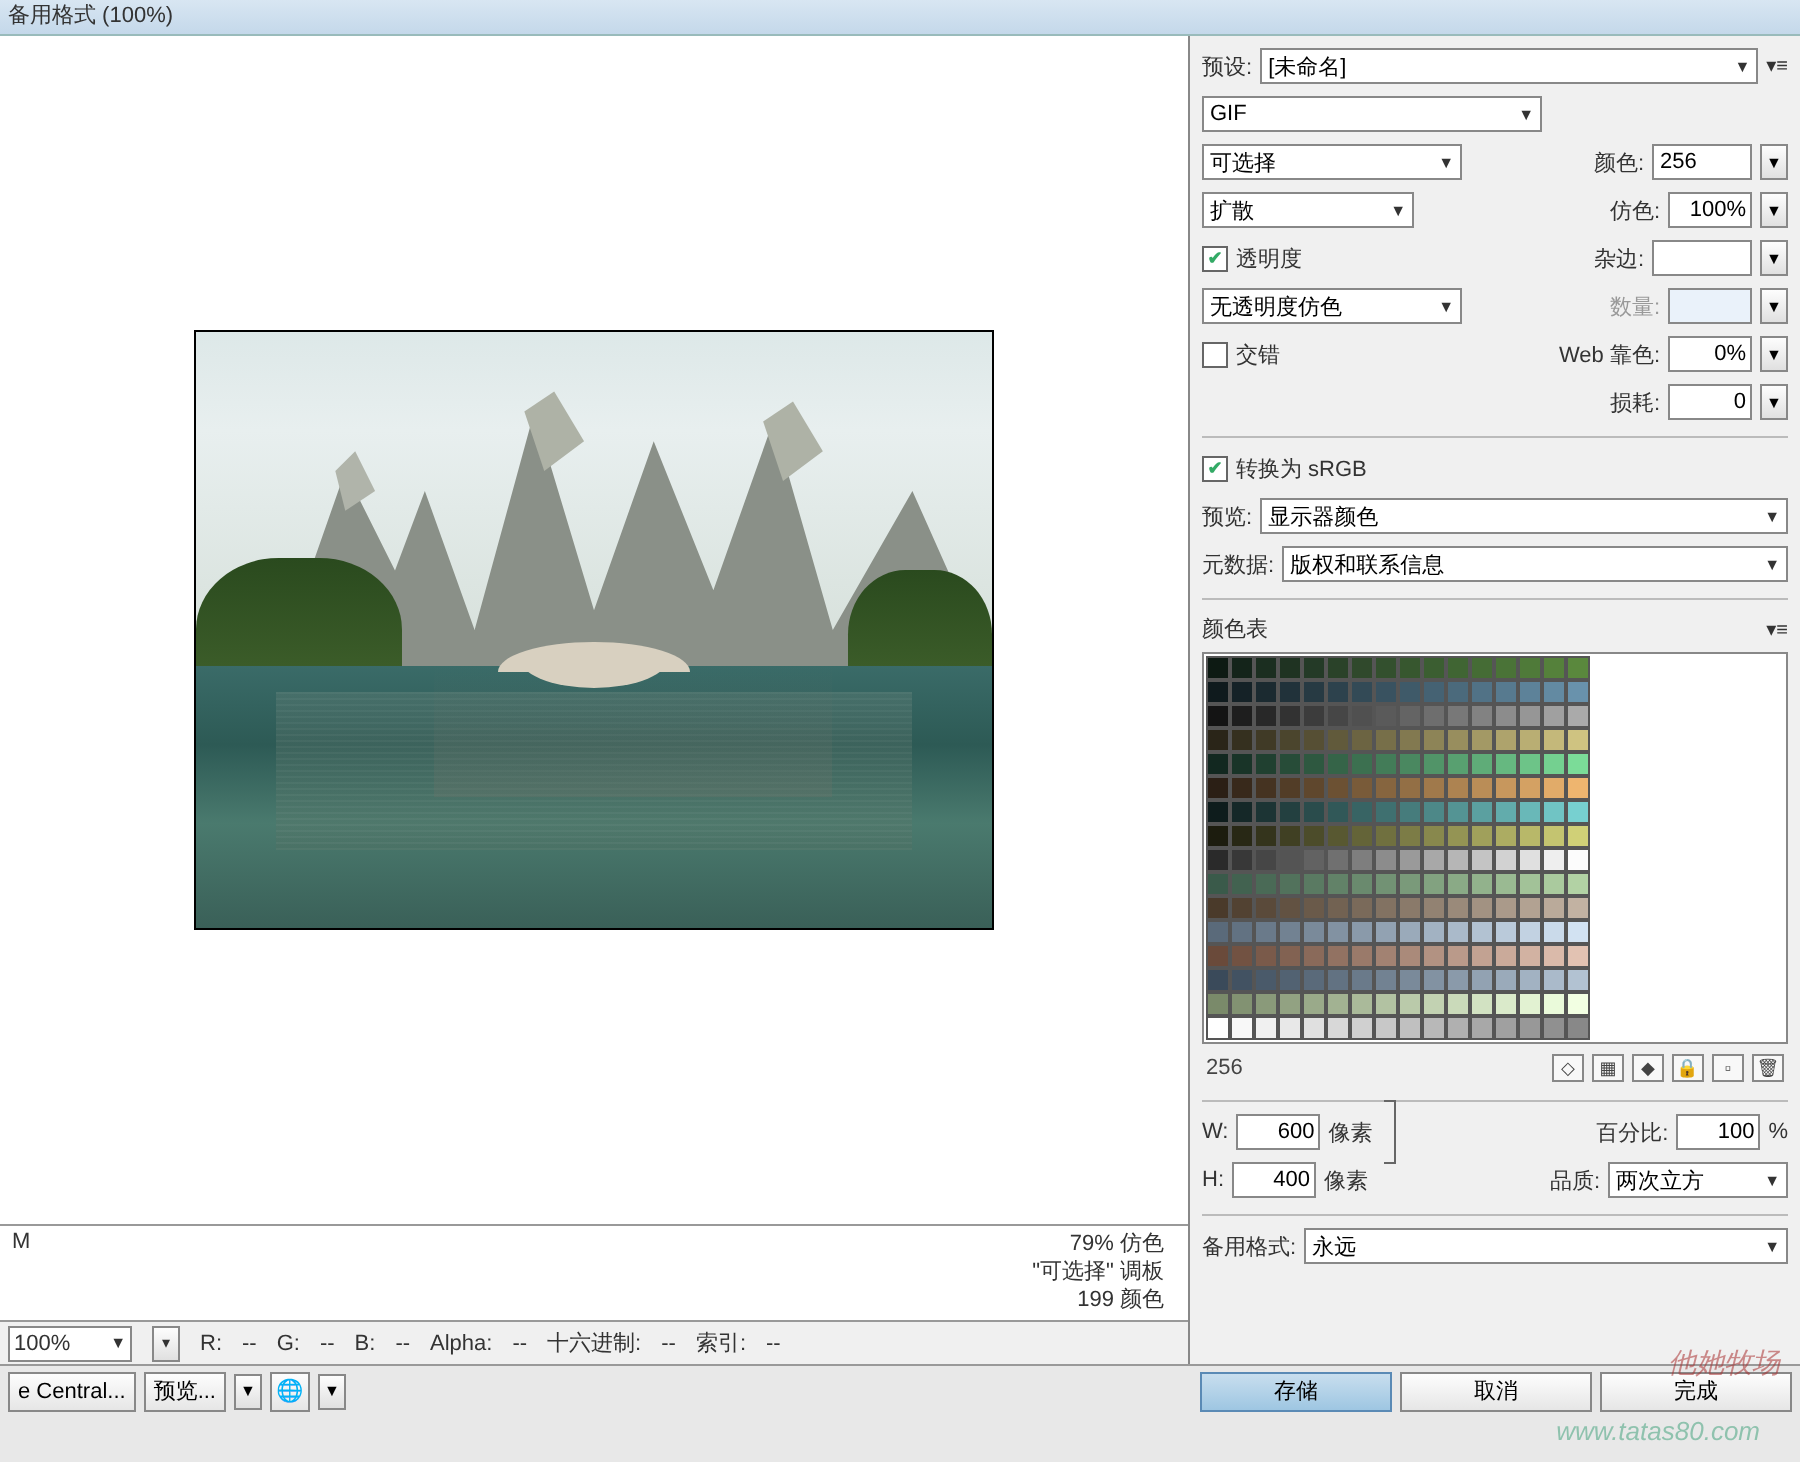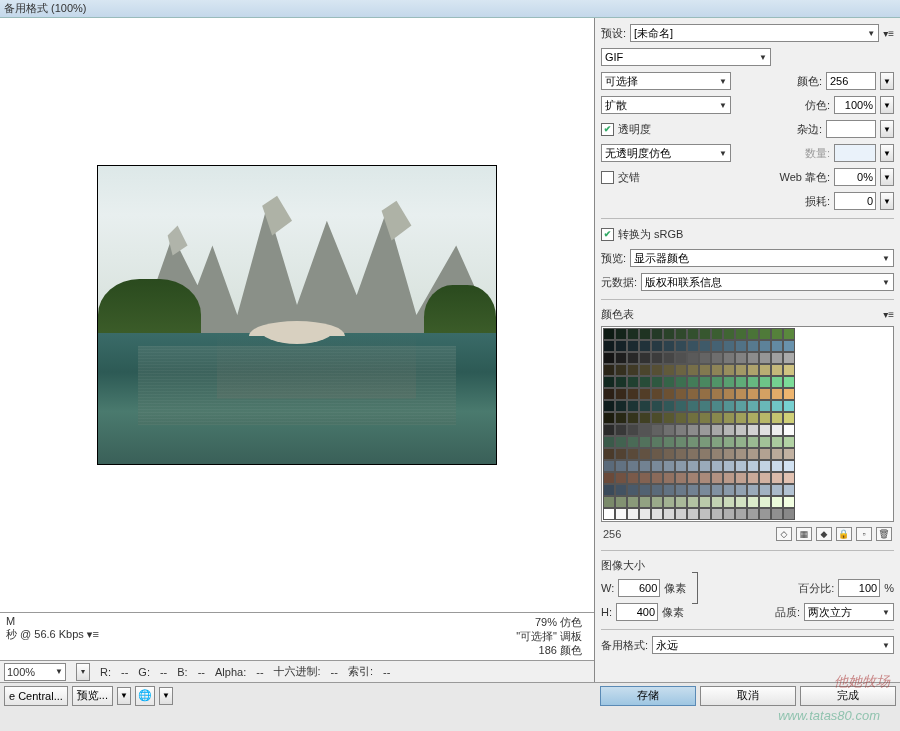--- a/index.html
+++ b/index.html
@@ -73,26 +73,25 @@
         <div class="trees-r"></div>
         <div class="water">
             <div class="refl-mtn"></div>
           </div>
         <div class="bridge"></div>
       </div>
     </div>
     <div class="info-bottom">
       <div class="info-left">
         <div>M</div>
-        <div>秒 @ 56.6 Kbps  ▾≡</div>
       </div>
       <div class="info-right">
         <div>79% 仿色</div>
         <div>"可选择" 调板</div>
-        <div>186 颜色</div>
+        <div>199 颜色</div>
       </div>
     </div>
     <div class="strip">
       <div class="sel">
           <span>100%</span>
           <span class="arrow">▼</span>
         </div>
       <span class="dropdown-arrow">▾</span>
       <span>R:</span>
         <span>--</span>
@@ -130,21 +129,21 @@
           <span class="arrow">▼</span>
         </div>
       <span style="flex:1"></span>
       <span class="lbl">颜色:</span>
       <div class="sel-box" style="width:50px">
           <span>256</span>
         </div>
       <span class="dropdown-arrow">▼</span>
     </div>
     <div class="row">
-      <div class="sel-box" style="width:130px">
+      <div class="sel-box" style="width:106px">
           <span>扩散</span>
           <span class="arrow">▼</span>
         </div>
       <span style="flex:1"></span>
       <span class="lbl">仿色:</span>
       <div class="numbox">100%</div>
       <span class="dropdown-arrow">▼</span>
     </div>
     <div class="row">
       <span class="chk">✔</span>
@@ -469,23 +468,20 @@
       <div class="ct-icons">
         <span>◇</span>
         <span>▦</span>
         <span>◆</span>
         <span>🔒</span>
         <span>▫</span>
         <span>🗑</span>
       </div>
     </div>
     <div class="hr"></div>
-    <div class="sect-title">
-        <span>图像大小</span>
-      </div>
     <div class="sz-row">
       <span class="lbl">W:</span>
       <div class="numbox">600</div>
       <span class="lbl">像素</span>
       <span style="border:1px solid #666;border-left:none;width:6px;height:32px;margin:0 2px"></span>
       <span style="flex:1"></span>
       <span class="lbl">百分比:</span>
       <div class="numbox">100</div>
       <span class="lbl">%</span>
     </div>

